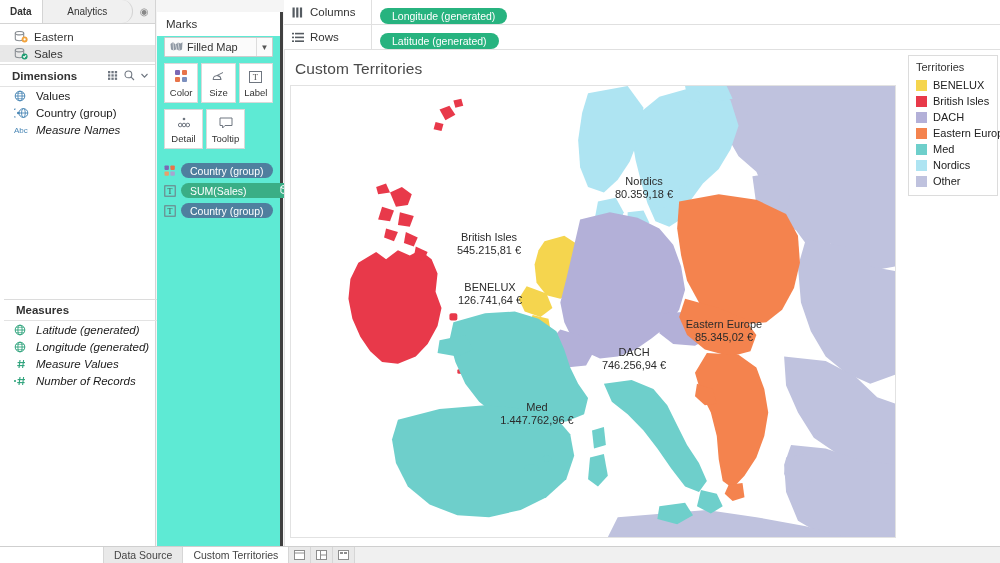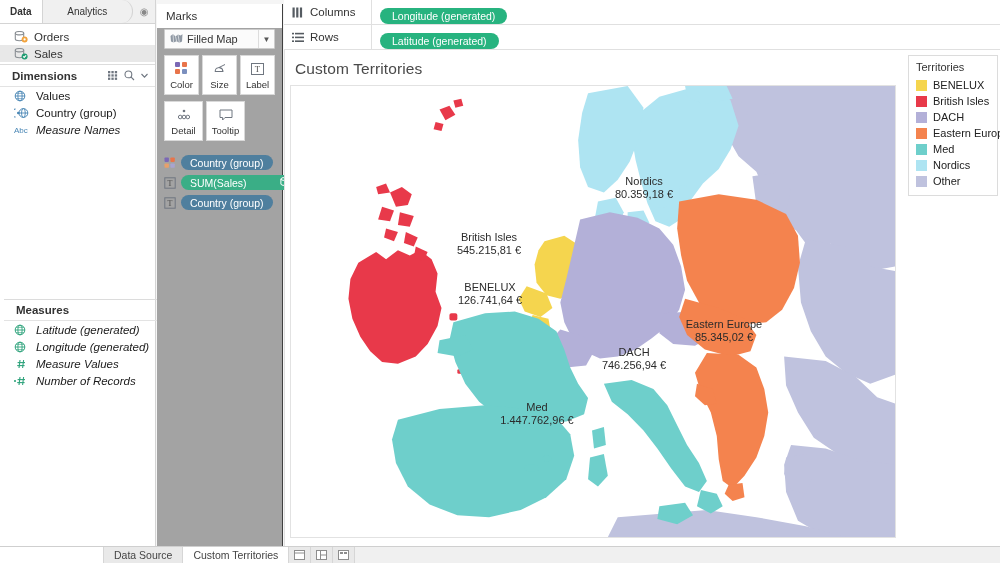--- a/index.html
+++ b/index.html
@@ -59,22 +59,22 @@
   }
   .field-row .f-ico { width: 22px; flex: none; display: flex; align-items: flex-end; }
   .field-row .f-lbl { font-style: italic; }
   .field-row .f-lbl.plain { font-style: normal; }
   #measures-hdr { position: absolute; left: 4px; top: 299px; width: 155px;
                   border-top: 1px solid #dcdcdc; }
   #measures-list { position: absolute; left: 0; top: 321px; width: 155px; }
 
   
   #marks-pane {
-    position: absolute; left: 157px; top: 4px; width: 126px; height: 546px;
-    background: #a3a3a3; border-right: 1px solid #404040;
+    position: absolute; left: 157px; top: 12px; width: 126px; height: 546px;
+    background: #5eead4; border-right: 3px solid #404040;
   }
   #marks-title { height: 24px; display: flex; align-items: center;
     padding-left: 9px; font-size: 11.5px; color: #333;
     background:#ffffff; }
   #marks-type {
     margin: 1px 7px 0 7px; height: 20px; border: 1px solid #cccccc;
     background: #fbfbfb; display: flex; align-items: center;
     font-size: 11px; color: #333; border-radius: 1px;
   }
   #marks-type .mt-ico { margin: 0 4px 0 5px; }
@@ -186,21 +186,21 @@
     <div id="ds-list">
       <div class="ds-item">
         <span class="ds-ico">
           <svg width="14" height="12" viewBox="0 0 14 12">
             <ellipse cx="5.5" cy="2.2" rx="4.2" ry="1.7" fill="none" stroke="#8a8f94" stroke-width="1.1"></ellipse>
             <path d="M1.3 2.2 V8 a4.2 1.7 0 0 0 8.4 0 V2.2" fill="none" stroke="#8a8f94" stroke-width="1.1"></path>
             <circle cx="10.6" cy="8.4" r="3" fill="#f2a33c"></circle>
             <circle cx="10.6" cy="8.4" r="1.1" fill="#ffffff"></circle>
           </svg>
         </span>
-        <span>Orders</span>
+        <span>Eastern</span>
       </div>
       <div class="ds-item selected">
         <span class="ds-ico">
           <svg width="14" height="12" viewBox="0 0 14 12">
             <ellipse cx="5.5" cy="2.2" rx="4.2" ry="1.7" fill="none" stroke="#8a8f94" stroke-width="1.1"></ellipse>
             <path d="M1.3 2.2 V8 a4.2 1.7 0 0 0 8.4 0 V2.2" fill="none" stroke="#8a8f94" stroke-width="1.1"></path>
             <circle cx="10.6" cy="8.4" r="3" fill="#1f9c72"></circle>
             <path d="M9.2 8.4 l1 1 l1.9 -2.1" fill="none" stroke="#fff" stroke-width="1.2"></path>
           </svg>
         </span>

